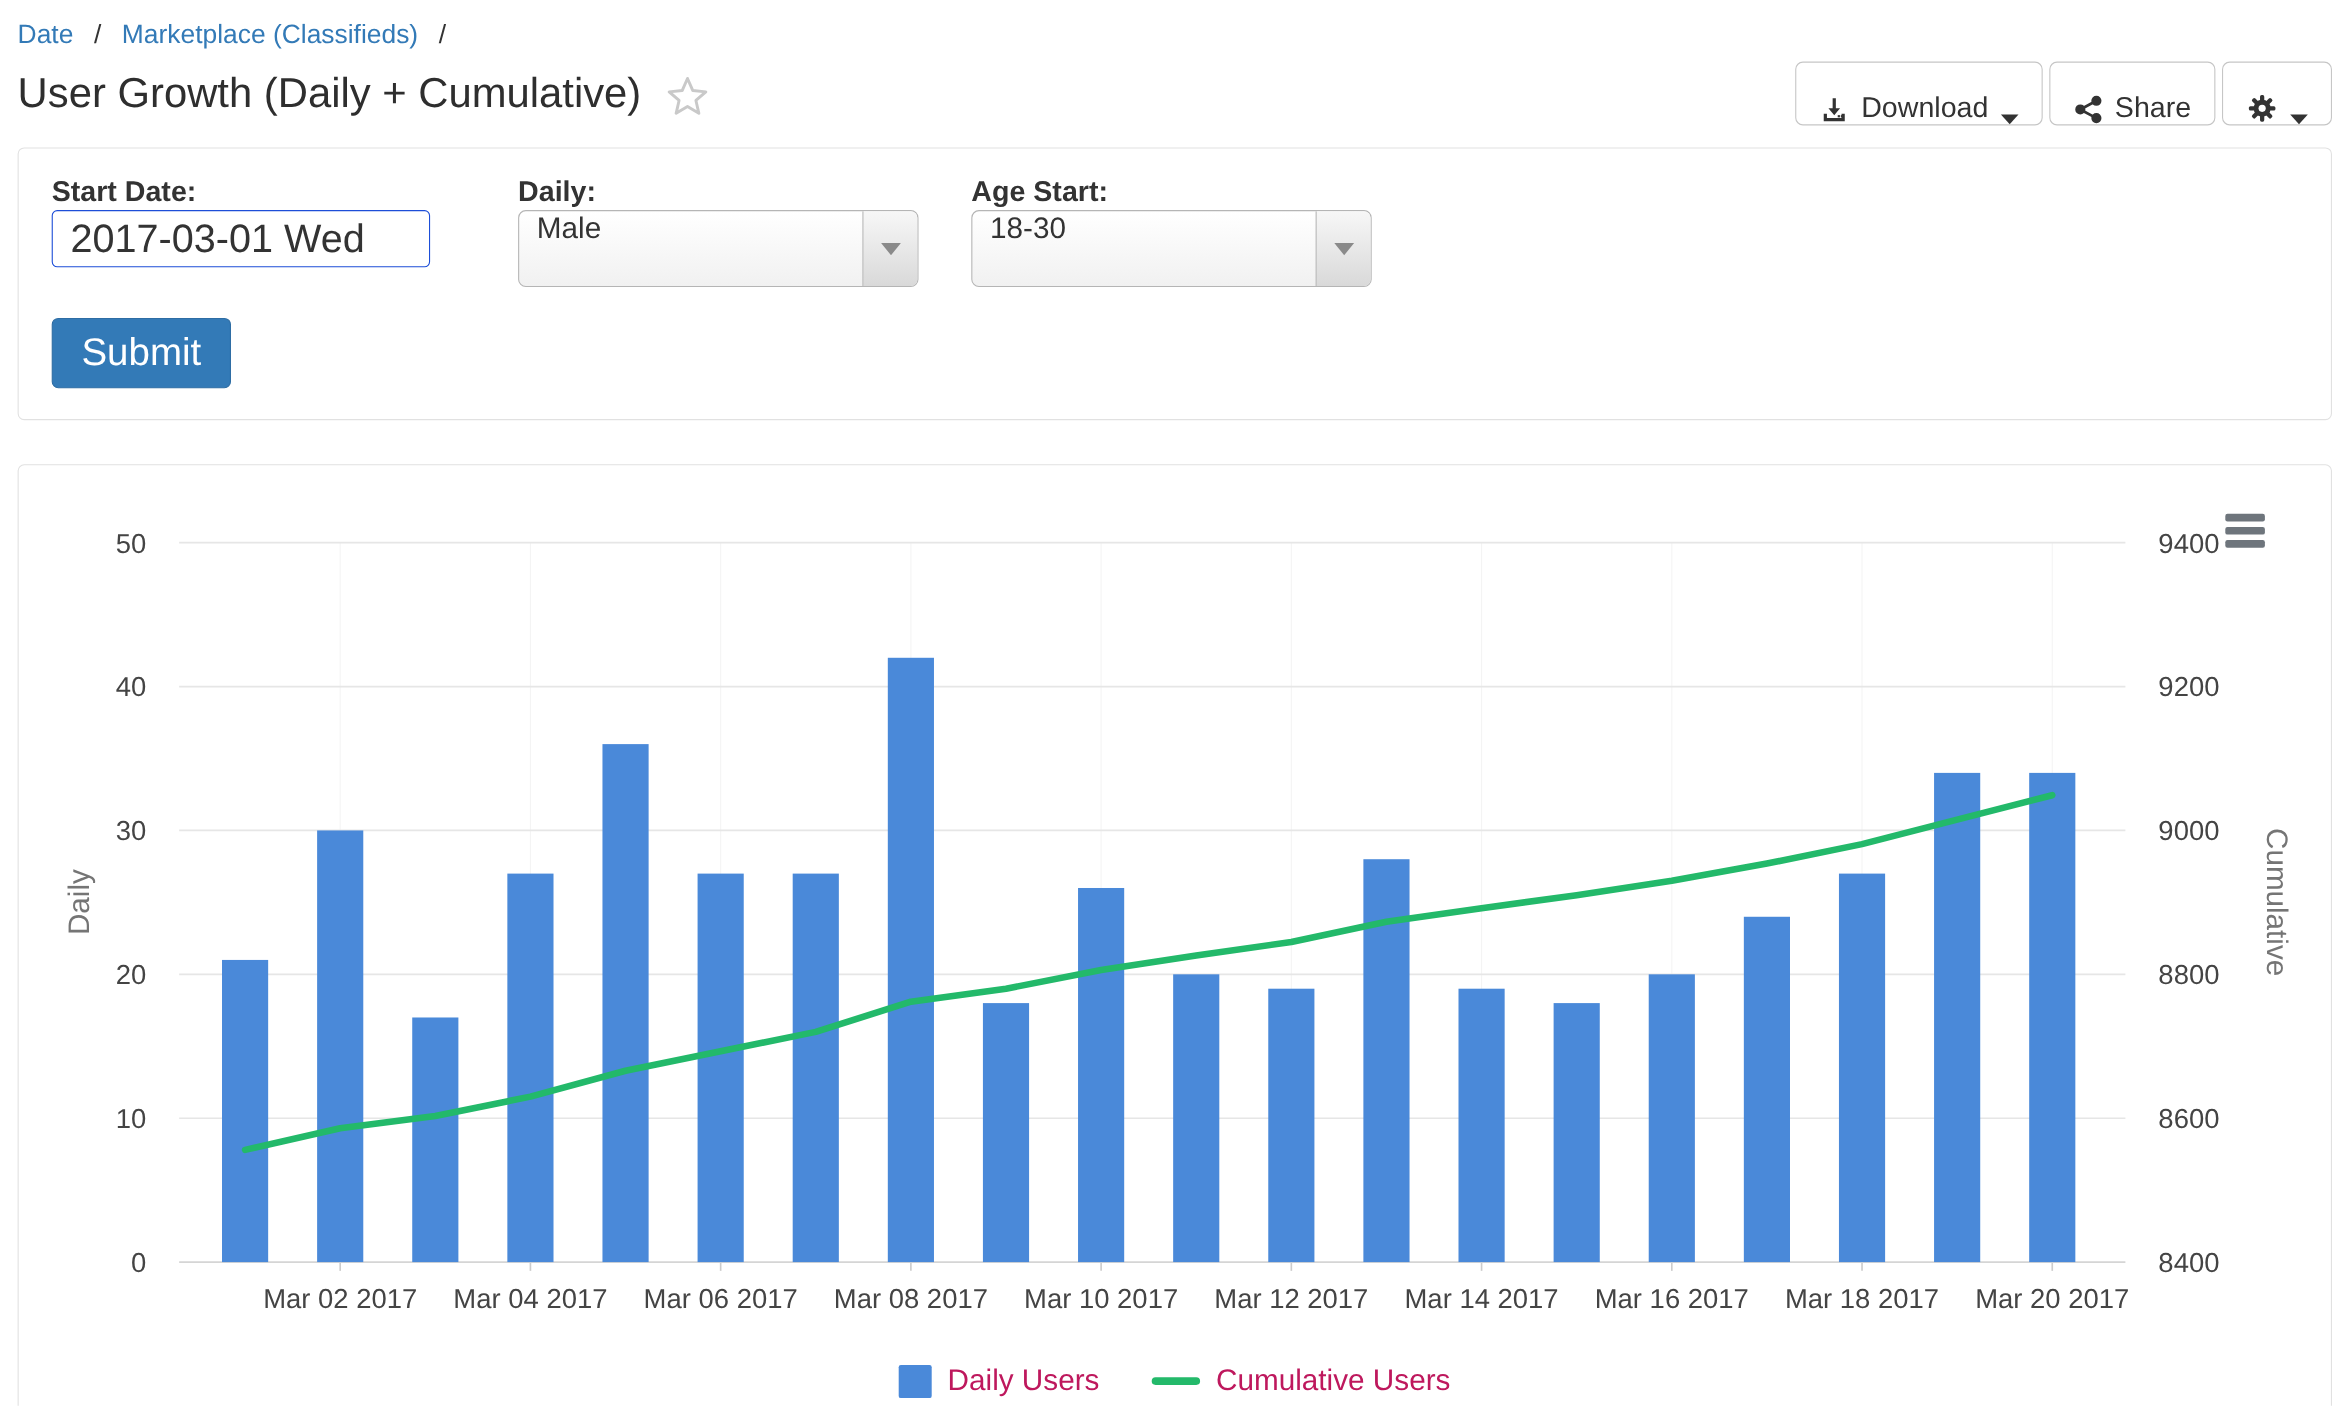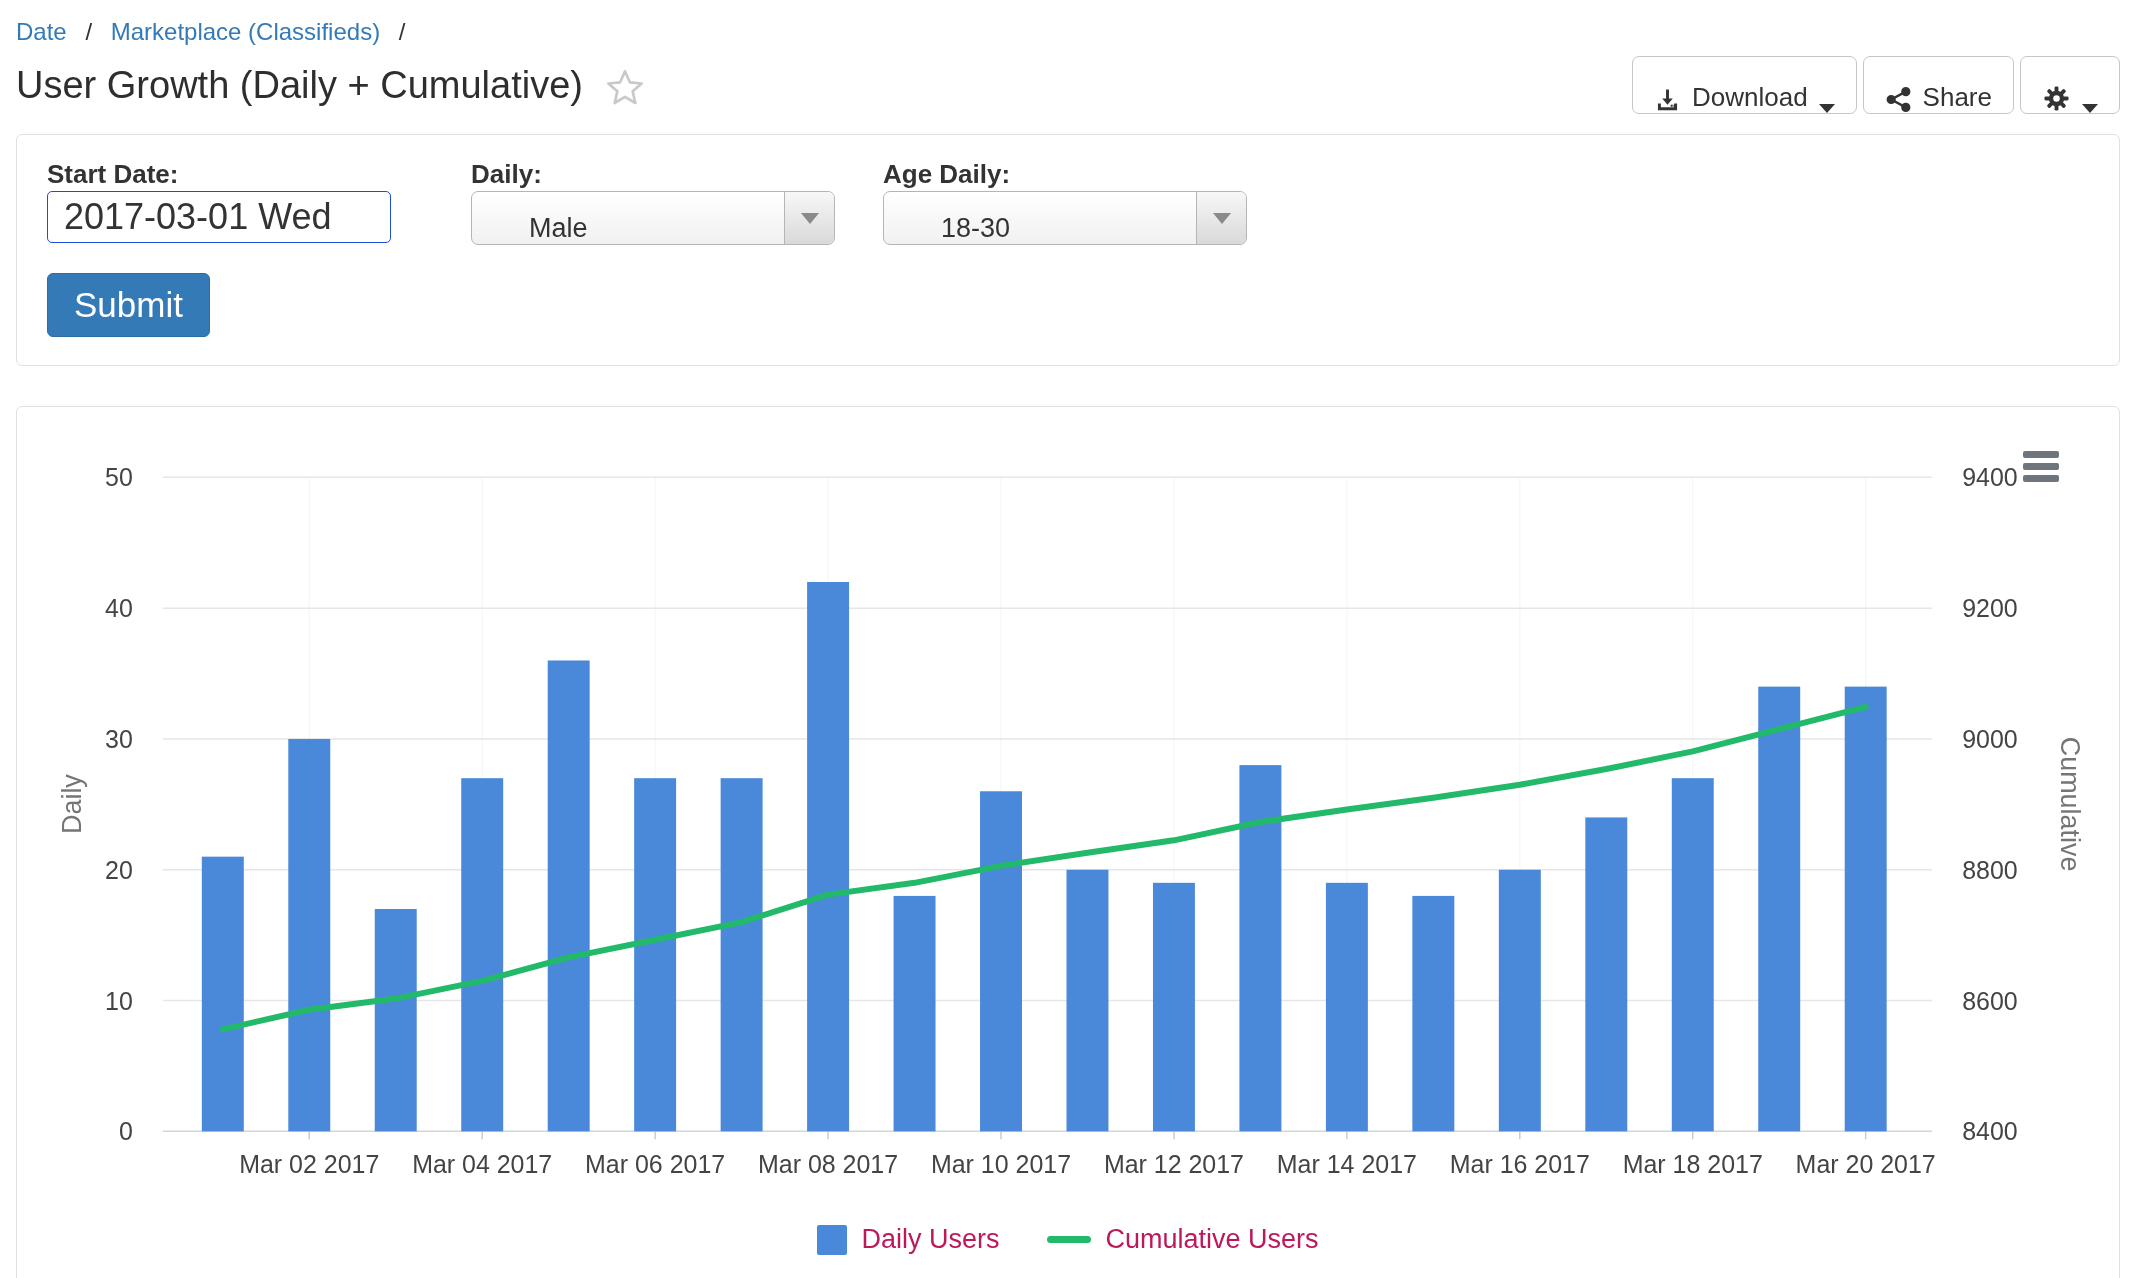--- a/index.html
+++ b/index.html
@@ -36,24 +36,24 @@
   .filters-panel { padding:24px 30px 28px 30px; margin-bottom:40px; }
   .filter-row { display:flex; }
   .field { margin-right:48px; }
   .field.gap-lg { margin-left:32px; }
   .field-label { display:block; font-size:26px; font-weight:bold; color:#333; margin-bottom:1px; }
   .text-input {
     width:344px; height:52px; border:1px solid #1d4ed8; border-radius:5px;
     font-size:36px; color:#333; padding:0 16px; font-family:inherit; background:#fff;
   }
   .select {
-    width:364px; height:54px; border:1px solid #b5b5b5; border-radius:7px;
+    width:364px; height:70px; border:1px solid #b5b5b5; border-radius:7px;
     background:linear-gradient(180deg,#ffffff, #f1f1f1);
-    display:flex; align-items:flex-end; justify-content:space-between;
-    cursor:pointer; overflow:hidden;padding-left:41px;
+    display:flex; align-items:flex-start; justify-content:space-between;
+    cursor:pointer; overflow:hidden;
   }
   .select-value { font-size:27px; color:#333; padding-left:16px; }
   .select-arrow {
     width:50px; height:100%; border-left:1px solid #b5b5b5;
     background:linear-gradient(180deg,#f7f7f7,#d9d9d9);
     display:flex; align-items:center; justify-content:center;
   }
   .tri {
     width:0; height:0; border-left:9px solid transparent; border-right:9px solid transparent;
     border-top:11px solid #8a8a8a;
@@ -142,21 +142,21 @@
     <div class="field gap-lg">
       <label class="field-label">Daily:</label>
       <div class="select">
         <span class="select-value">Male</span>
         <span class="select-arrow">
             <i class="tri"></i>
           </span>
       </div>
     </div>
     <div class="field">
-      <label class="field-label">Age Daily:</label>
+      <label class="field-label">Age Start:</label>
       <div class="select">
         <span class="select-value">18-30</span>
         <span class="select-arrow">
             <i class="tri"></i>
           </span>
       </div>
     </div>
   </div>
   <button class="submit-btn">Submit</button>
 </section>

